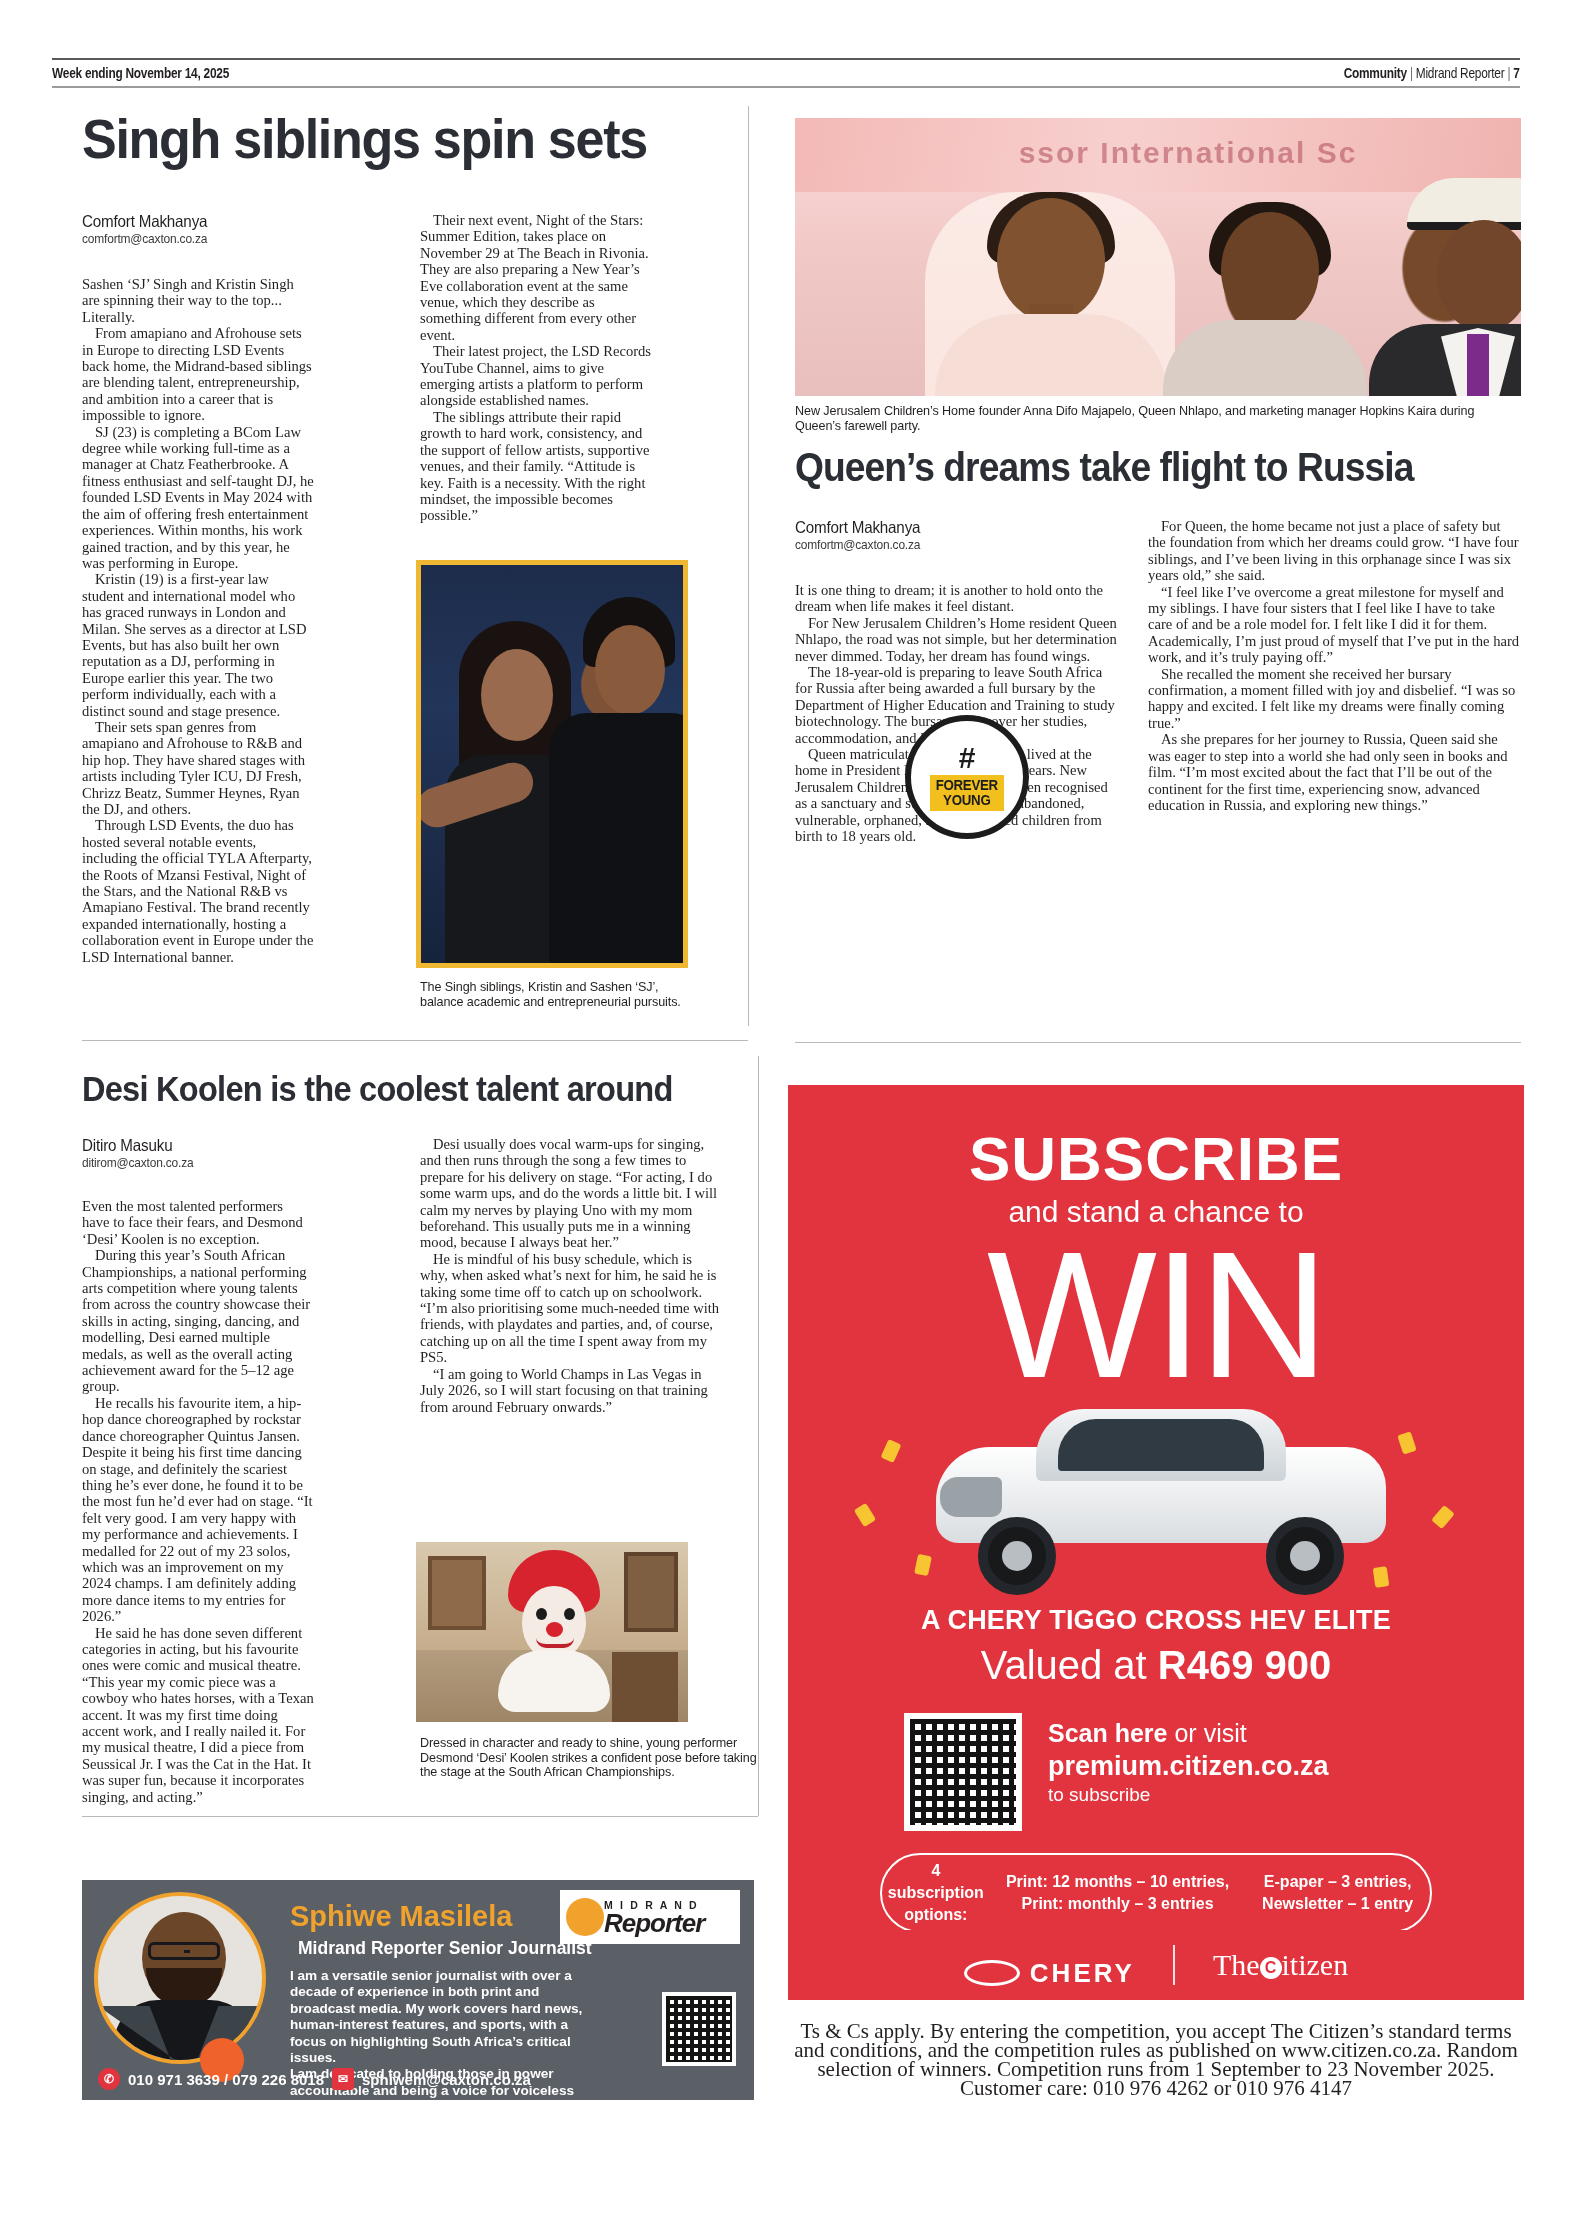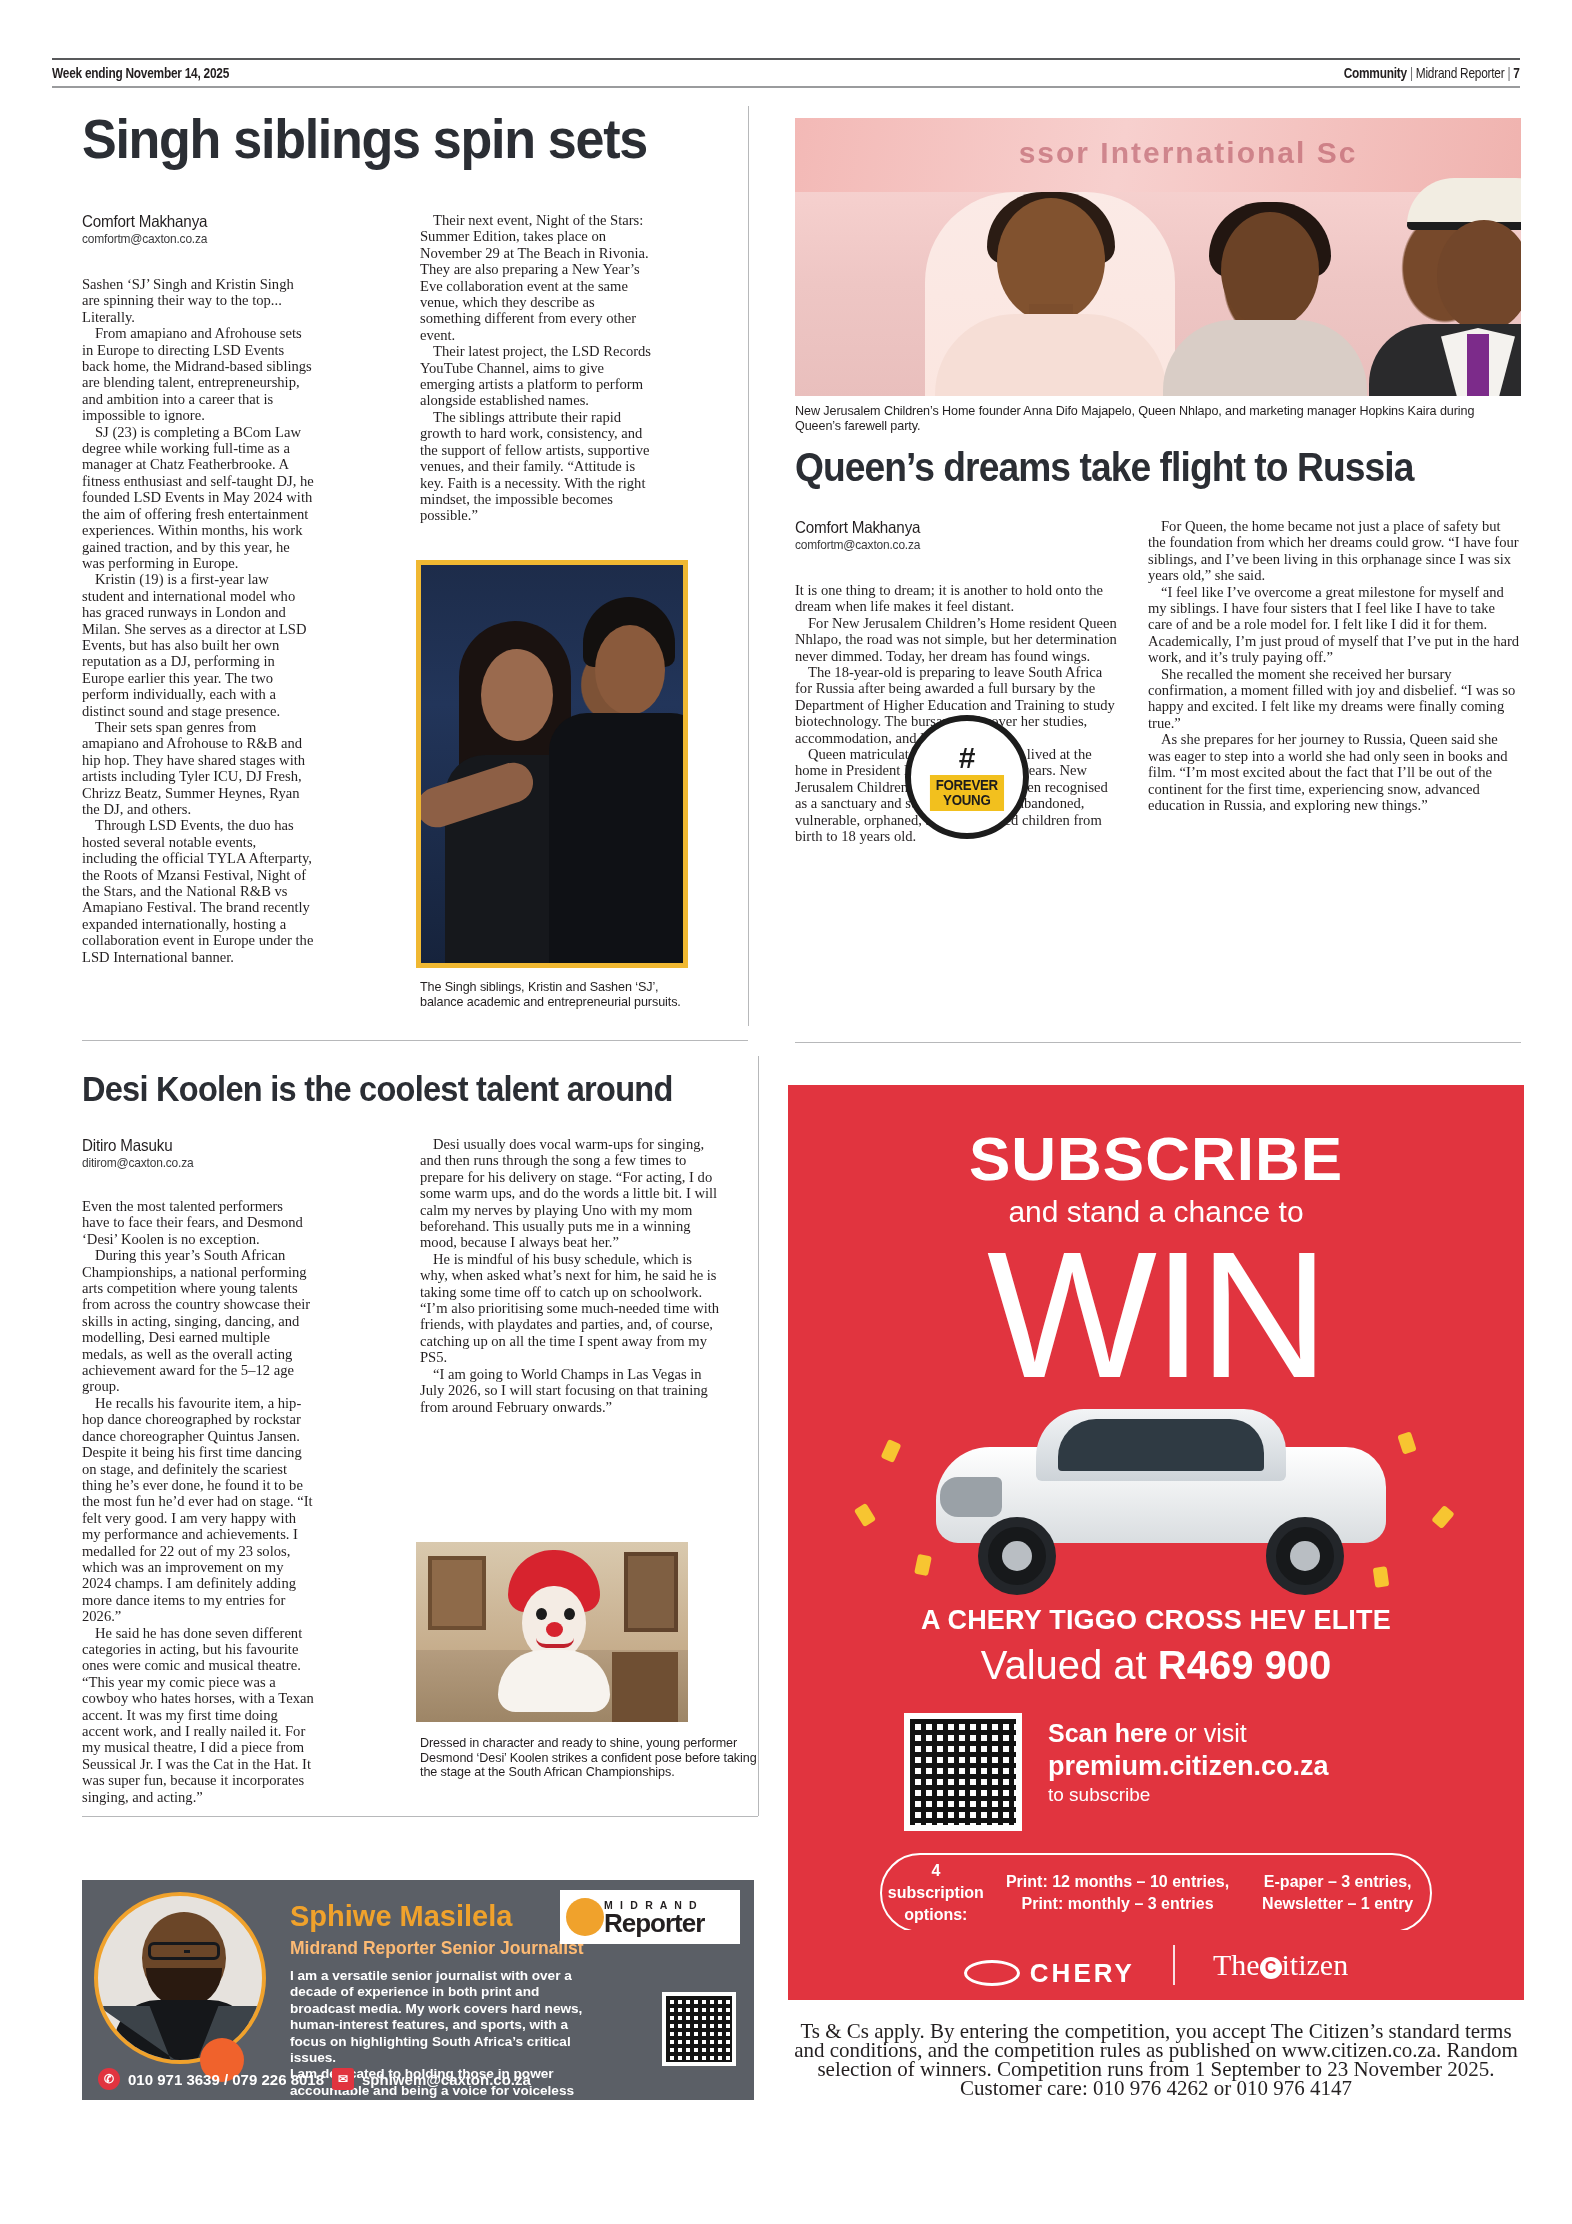--- a/index.html
+++ b/index.html
@@ -381,21 +381,21 @@
     background:#15171a; border-radius:44px 44px 0 0;
   }
   #profile-strip .avatar .jacket{
     position:absolute; left:0px; top:110px; width:172px; height:66px;
     background:#3c4349; clip-path: polygon(0 0, 30% 0, 45% 100%, 0 100%, 100% 100%, 100% 0, 70% 0, 55% 100%);
   }
   #profile-strip .name{
     position:absolute; left:208px; top:20px; font-size:29px; font-weight:bold; color:#f0a22c;
   }
   #profile-strip .role{
-    position:absolute; left:208px; top:58px; font-size:17.5px; font-weight:bold; color:#fdba74;
+    position:absolute; left:216px; top:58px; font-size:17.5px; font-weight:bold; color:#ffffff;
   }
   #profile-strip .bio{
     position:absolute; left:208px; top:88px; width:304px;
     font-size:13.6px; line-height:16.4px; font-weight:bold; color:#ffffff;
   }
   #profile-strip .qr2{
     position:absolute; right:18px; top:112px; width:74px; height:74px; background:#fff; padding:4px;
   }
   #profile-strip .qr2 .grid{
     width:100%; height:100%;
@@ -408,20 +408,21 @@
     position:absolute; right:14px; top:10px; width:180px; height:54px;
     background:#ffffff; display:flex; flex-direction:column; justify-content:center;
   }
   #profile-strip .logo .m{
     font-size:10.5px; font-weight:bold; color:#231f20; letter-spacing:2.2px;
     padding-left:44px;
   }
   #profile-strip .logo .r{
     font-size:26px; font-weight:bold; color:#231f20; letter-spacing:-1px; line-height:24px;
     padding-left:44px;
+    font-style:italic;
   }
   #profile-strip .logo .dot{
     position:absolute; left:6px; top:8px; width:38px; height:38px; border-radius:50%;
     background:#f0a22c;
   }
   #profile-strip .contact{
     position:absolute; left:16px; bottom:10px; font-size:15px; font-weight:bold; color:#ffffff;
     display:flex; align-items:center; gap:8px;
   }
   #profile-strip .pill{

